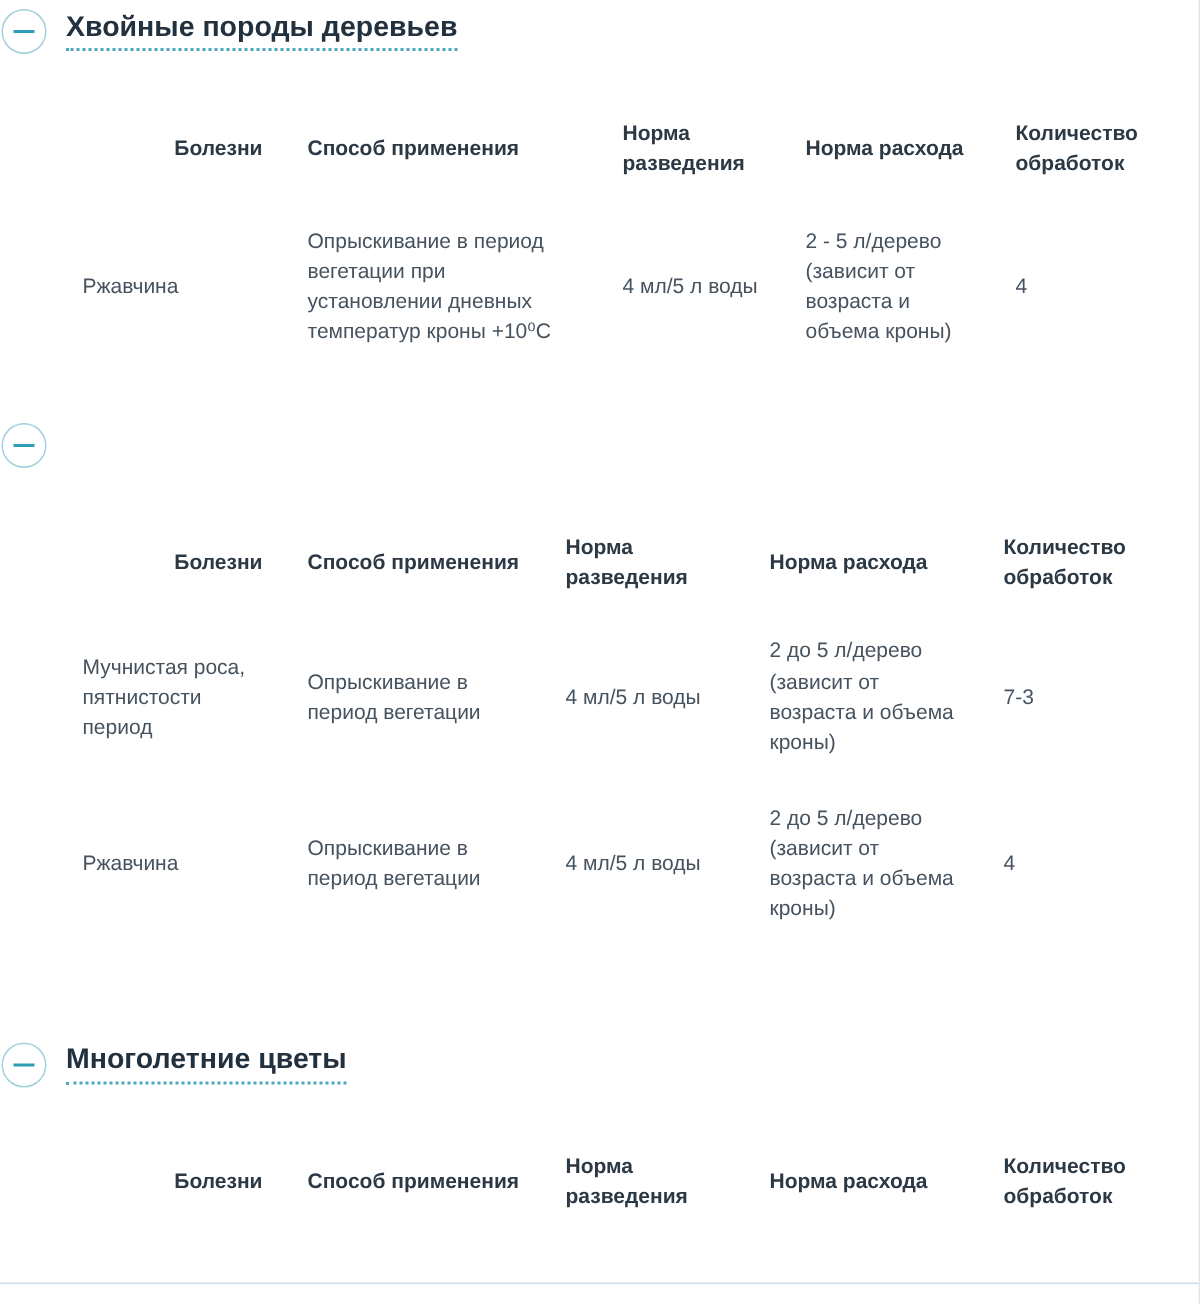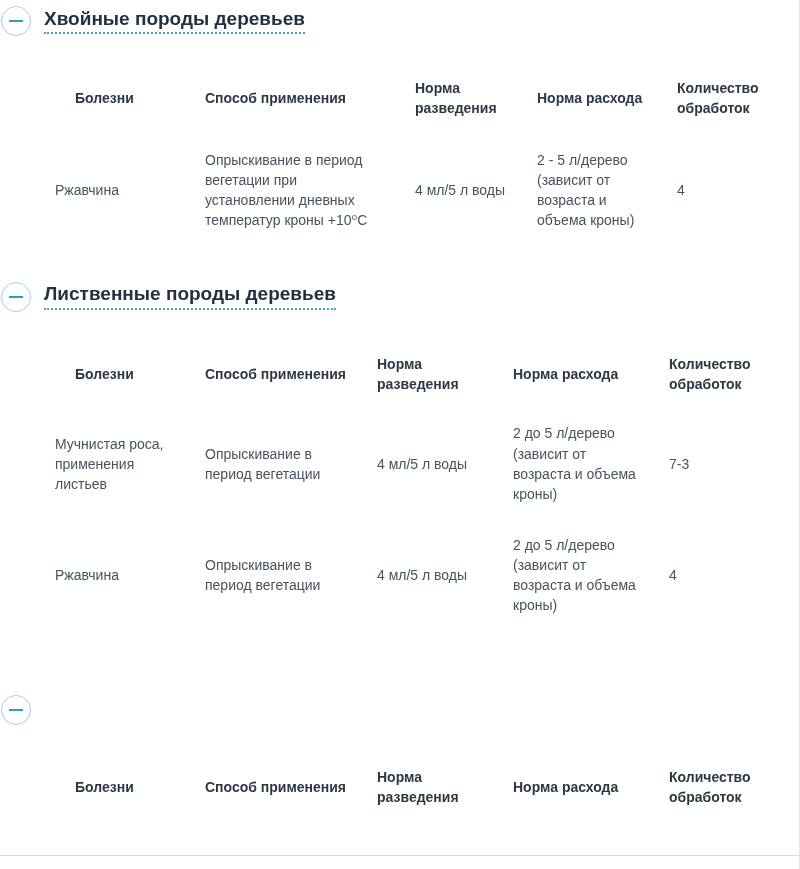--- a/index.html
+++ b/index.html
@@ -59,21 +59,21 @@
     vertical-align: middle;
     font-size: 14px;
     padding: 14px 15px;
     line-height: 1.45;
   }
   .t th {
     font-weight: bold;
     color: #2c3945;
   }
   .t td { color: #46535f; }
-  .t th.pad-indent { padding-left: 35px; }
+  .t th.pad-indent { padding-left: 35px; text-align: right; }
   .t1 { margin-top: 26px; margin-bottom: 22px; }
   .t1 .c1 { width: 150px; }
   .t1 .c2 { width: 210px; }
   .t1 .c3 { width: 122px; }
   .t1 .c4 { width: 140px; }
   .t1 .c5 { width: 95px; }
   .t2 { margin-top: 28px; margin-bottom: 30px; }
   .t2 .c1 { width: 150px; }
   .t2 .c2 { width: 172px; }
   .t2 .c3 { width: 136px; }
@@ -128,42 +128,41 @@
       </tr>
     </tbody>
   </table>
 </section>
 
 <section class="acc sec-2">
   <div class="acc-header">
     <span class="minus-icon">
         <span class="dash"></span>
       </span>
-    <h2 class="acc-title">Лиственные породы деревьев</h2>
   </div>
   <table class="t t2">
     <colgroup>
         <col class="c1">
         <col class="c2">
         <col class="c3">
         <col class="c4">
         <col class="c5">
       </colgroup>
     <thead>
       <tr>
         <th class="pad-indent">Болезни</th>
         <th>Способ применения</th>
         <th>Норма разведения</th>
         <th>Норма расхода</th>
         <th>Количество обработок</th>
       </tr>
     </thead>
     <tbody>
       <tr>
-        <td>Мучнистая роса, применения листьев</td>
+        <td>Мучнистая роса, пятнистости период</td>
         <td>Опрыскивание в период вегетации</td>
         <td>4 мл/5 л воды</td>
         <td>2 до 5 л/дерево (зависит от возраста и объема кроны)</td>
         <td>7-3</td>
       </tr>
       <tr>
         <td>Ржавчина</td>
         <td>Опрыскивание в период вегетации</td>
         <td>4 мл/5 л воды</td>
         <td>2 до 5 л/дерево (зависит от возраста и объема кроны)</td>
@@ -171,20 +170,21 @@
       </tr>
     </tbody>
   </table>
 </section>
 
 <section class="acc sec-3">
   <div class="acc-header">
     <span class="minus-icon">
         <span class="dash"></span>
       </span>
+    <h2 class="acc-title">Многолетние цветы</h2>
   </div>
   <table class="t t2">
     <colgroup>
         <col class="c1">
         <col class="c2">
         <col class="c3">
         <col class="c4">
         <col class="c5">
       </colgroup>
     <thead>

